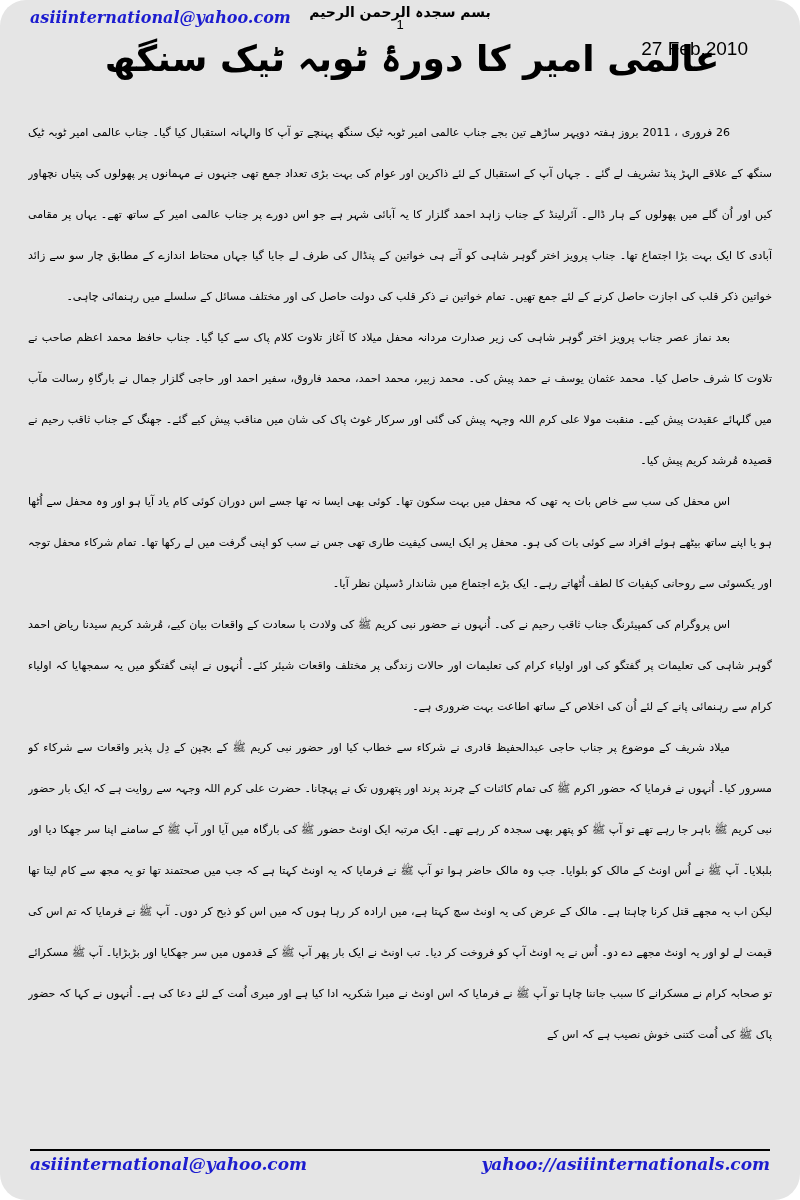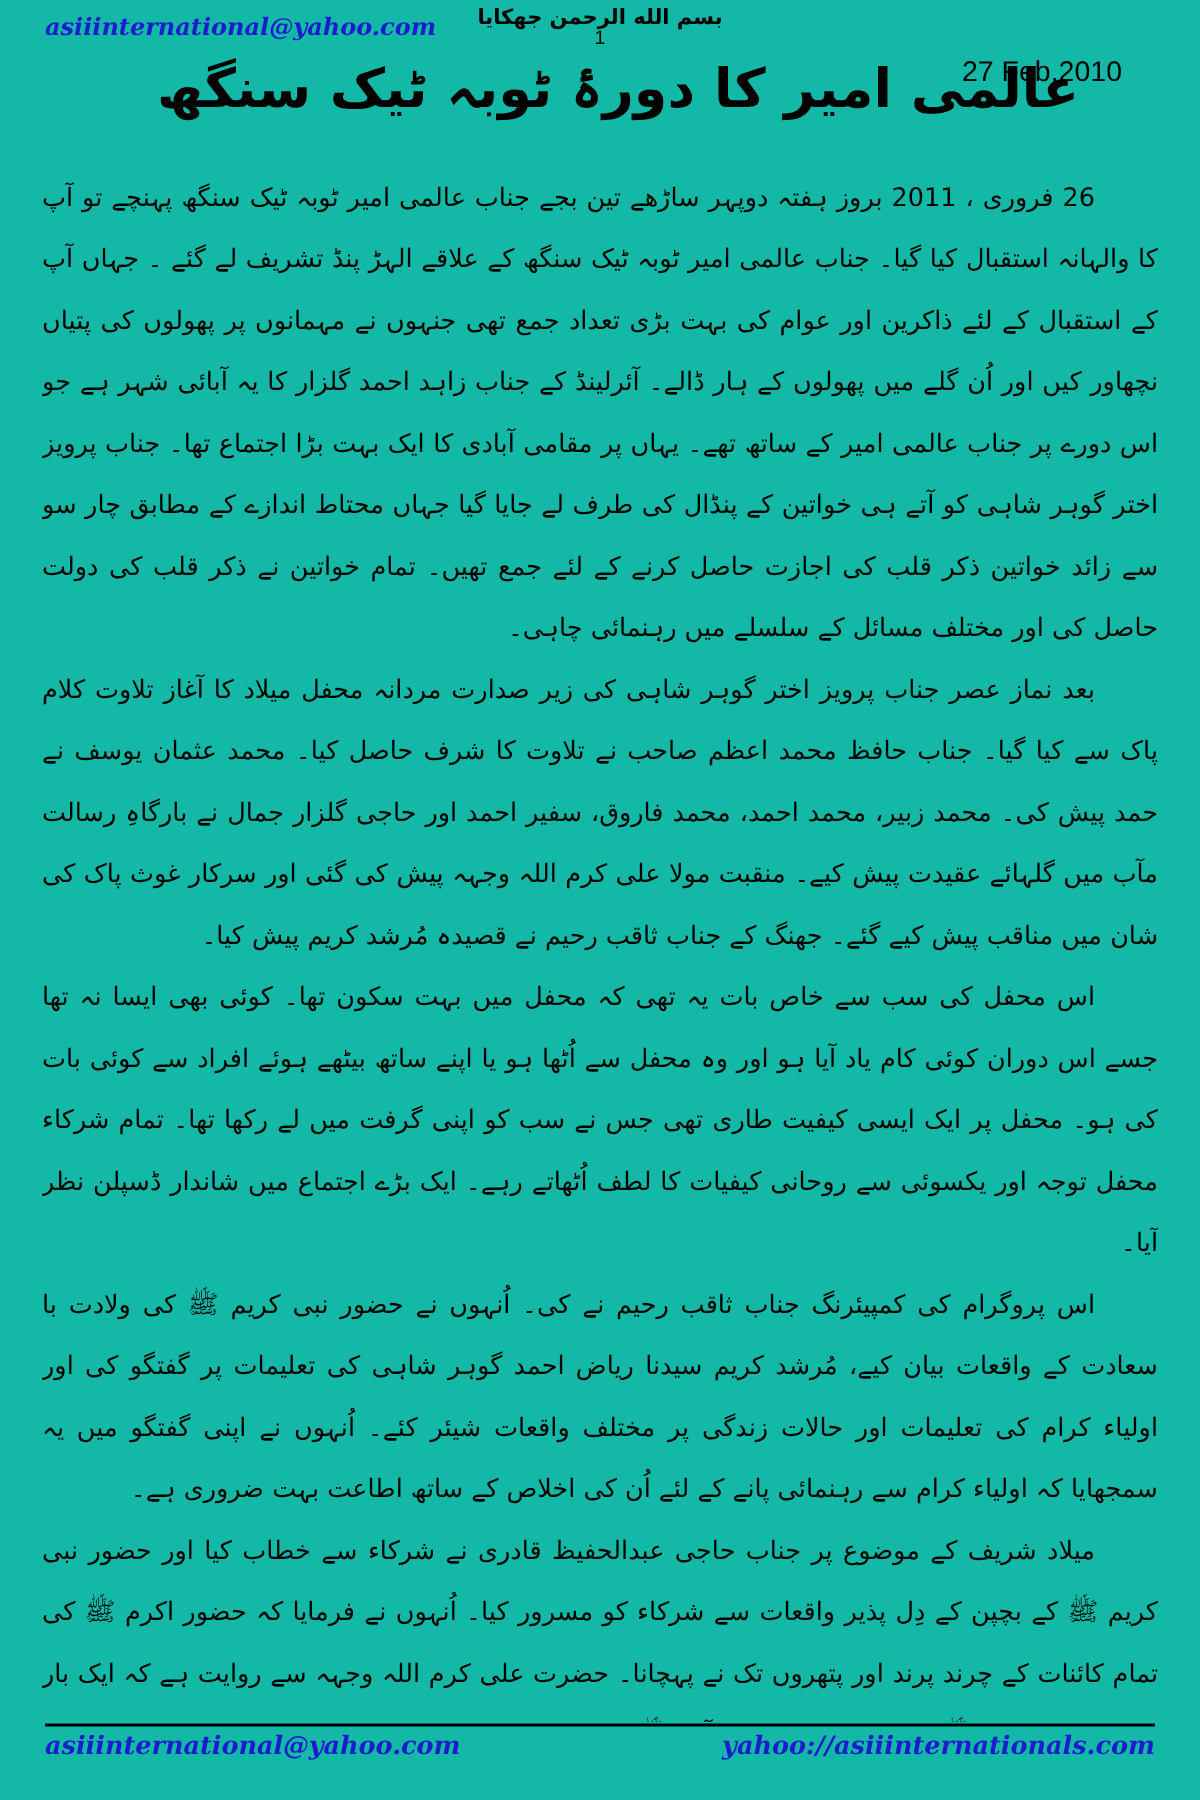--- a/index.html
+++ b/index.html
@@ -1,22 +1,23 @@
 <!DOCTYPE html>
 <html lang="ur"><head>
 <meta charset="utf-8">
 <style>
   html,body{margin:0;padding:0;background:#ffffff;}
   .page{
     position:relative;
     width:800px;height:1200px;
-    background:#14b8a6;
+    background:#e5e5e5;
     overflow:hidden;
     font-family:"DejaVu Sans",sans-serif;
     color:#000;
+    border-radius:26px;
   }
   
   .top-email{
     position:absolute;top:8px;left:30px;
     font-family:"DejaVu Serif",serif;
     font-style:italic;font-weight:bold;
     font-size:16px;color:#1c1ccf;text-decoration:none;
   }
   .bismillah-wrap{
     position:absolute;top:4px;left:0;width:100%;
@@ -42,21 +43,21 @@
     font-family:"Liberation Sans",sans-serif;
     font-size:19px;
   }
   
   .article{
     position:absolute;top:112px;left:28px;right:28px;bottom:52px;
     overflow:hidden;
     direction:rtl;
     text-align:justify;
     font-family:"DejaVu Sans",sans-serif;
-    font-size:17px;
+    font-size:11px;
     line-height:41px;
   }
   .article p{margin:0;text-indent:42px;}
   
   .footer{
     position:absolute;left:30px;right:30px;top:1149px;
     border-top:2px solid #000;
     padding-top:3px;
     display:flex;justify-content:space-between;align-items:flex-start;
   }
@@ -67,21 +68,21 @@
   }
 </style>
 </head>
 <body>
 
 <div class="page">
 
   <a class="top-email" href="#">asiiinternational@yahoo.com</a>
 
   <div class="bismillah-wrap">
-    <div class="bismillah">بسم الله الرحمن جھکایا</div>
+    <div class="bismillah">بسم سجدہ الرحمن الرحيم</div>
     <div class="page-num">1</div>
   </div>
 
   <h1 class="title">عالمی امیر کا دورۂ ٹوبہ ٹیک سنگھ</h1>
 
   <div class="date">27 Feb,2010</div>
 
   <div class="article">
     <p>26 فروری ، 2011 بروز ہفتہ دوپہر ساڑھے تین بجے جناب عالمی امیر ٹوبہ ٹیک سنگھ پہنچے تو آپ کا والہانہ استقبال کیا گیا۔ جناب عالمی امیر ٹوبہ ٹیک سنگھ کے علاقے الہڑ پنڈ تشریف لے گئے ۔ جہاں آپ کے استقبال کے لئے ذاکرین اور عوام کی بہت بڑی تعداد جمع تھی جنہوں نے مہمانوں پر پھولوں کی پتیاں نچھاور کیں اور اُن گلے میں پھولوں کے ہار ڈالے۔ آئرلینڈ کے جناب زاہد احمد گلزار کا یہ آبائی شہر ہے جو اس دورے پر جناب عالمی امیر کے ساتھ تھے۔ یہاں پر مقامی آبادی کا ایک بہت بڑا اجتماع تھا۔ جناب پرویز اختر گوہر شاہی کو آتے ہی خواتین کے پنڈال کی طرف لے جایا گیا جہاں محتاط اندازے کے مطابق چار سو سے زائد خواتین ذکر قلب کی اجازت حاصل کرنے کے لئے جمع تھیں۔ تمام خواتین نے ذکر قلب کی دولت حاصل کی اور مختلف مسائل کے سلسلے میں رہنمائی چاہی۔</p>
     <p>بعد نماز عصر جناب پرویز اختر گوہر شاہی کی زیر صدارت مردانہ محفل میلاد کا آغاز تلاوت کلام پاک سے کیا گیا۔ جناب حافظ محمد اعظم صاحب نے تلاوت کا شرف حاصل کیا۔ محمد عثمان یوسف نے حمد پیش کی۔ محمد زبیر، محمد احمد، محمد فاروق، سفیر احمد اور حاجی گلزار جمال نے بارگاہِ رسالت مآب میں گلہائے عقیدت پیش کیے۔ منقبت مولا علی کرم اللہ وجہہ پیش کی گئی اور سرکار غوث پاک کی شان میں مناقب پیش کیے گئے۔ جھنگ کے جناب ثاقب رحیم نے قصیدہ مُرشد کریم پیش کیا۔</p>

